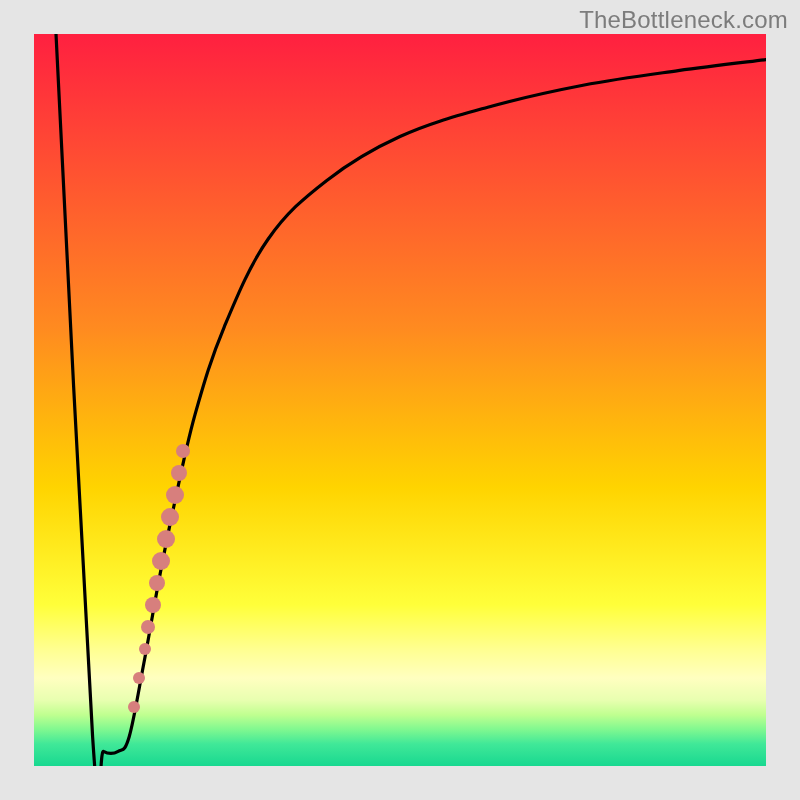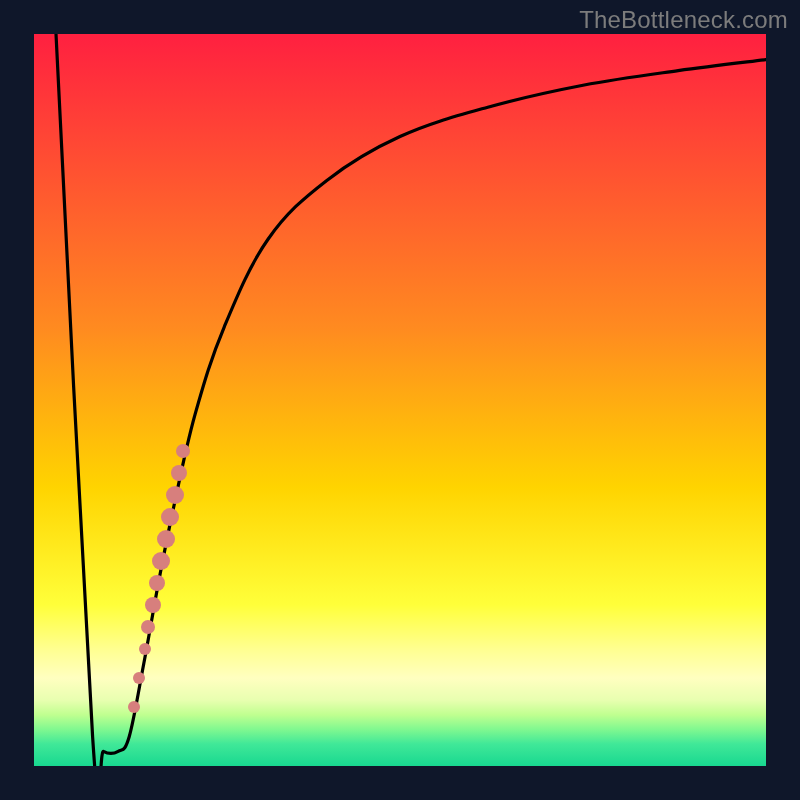--- a/index.html
+++ b/index.html
@@ -10,21 +10,21 @@
     overflow: hidden;
     background: #000;
     font-family: Arial, Helvetica, sans-serif;
   }
   .frame {
     position: absolute;
     left: 0;
     top: 0;
     width: 800px;
     height: 800px;
-    background: #0f172a;
+    background: #e5e5e5;
   }
   .plot {
     position: absolute;
     left: 34px;
     top: 34px;
     width: 732px;
     height: 732px;
     overflow: hidden;
   }
   .gradient {

